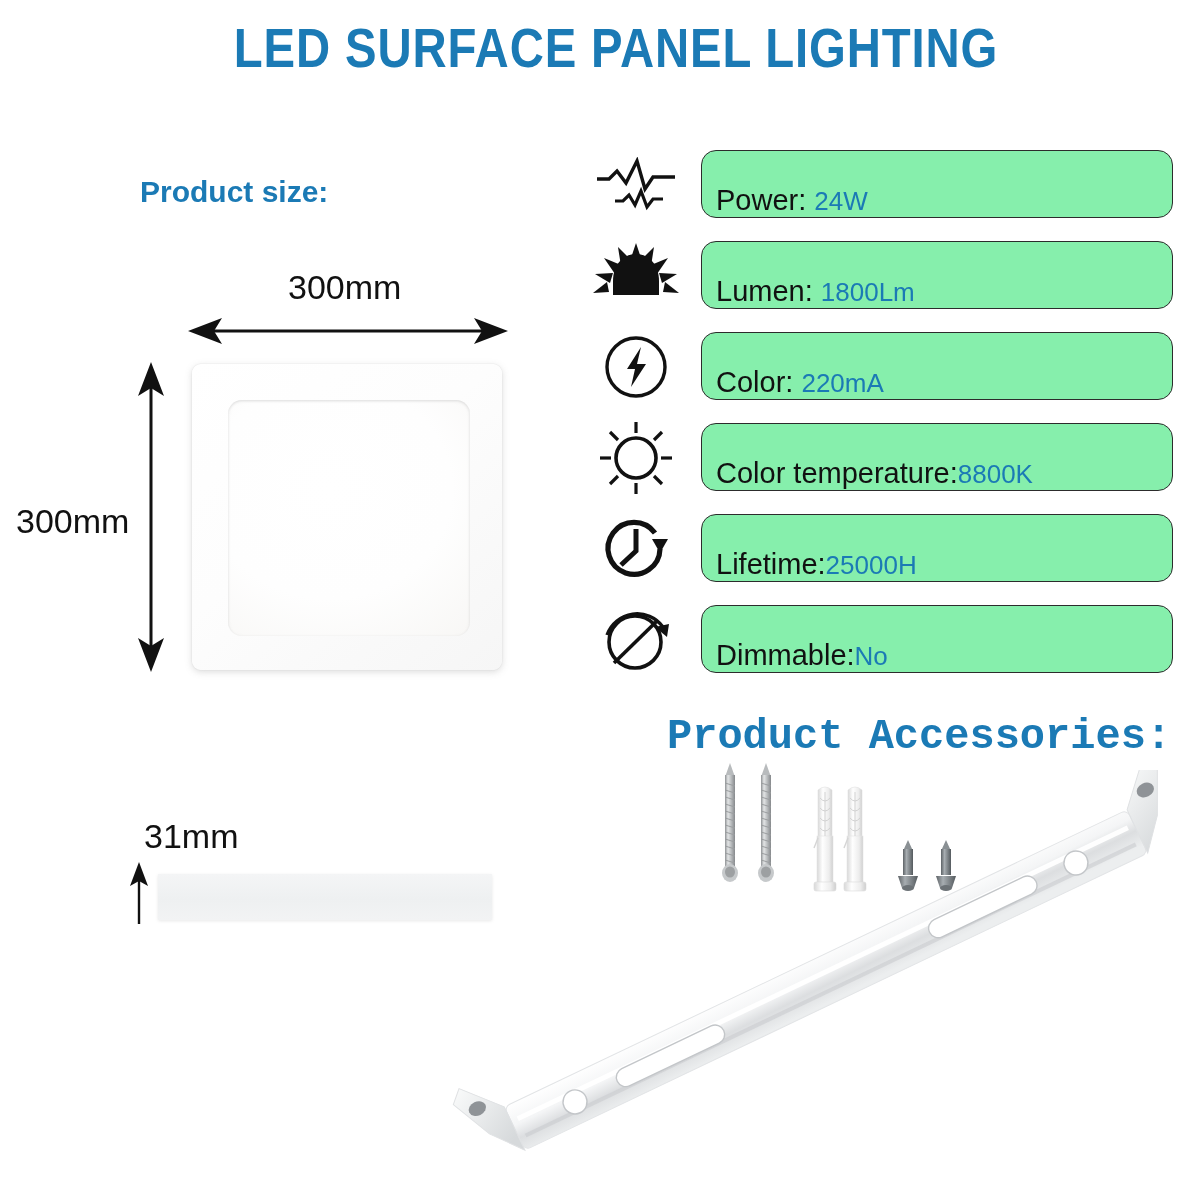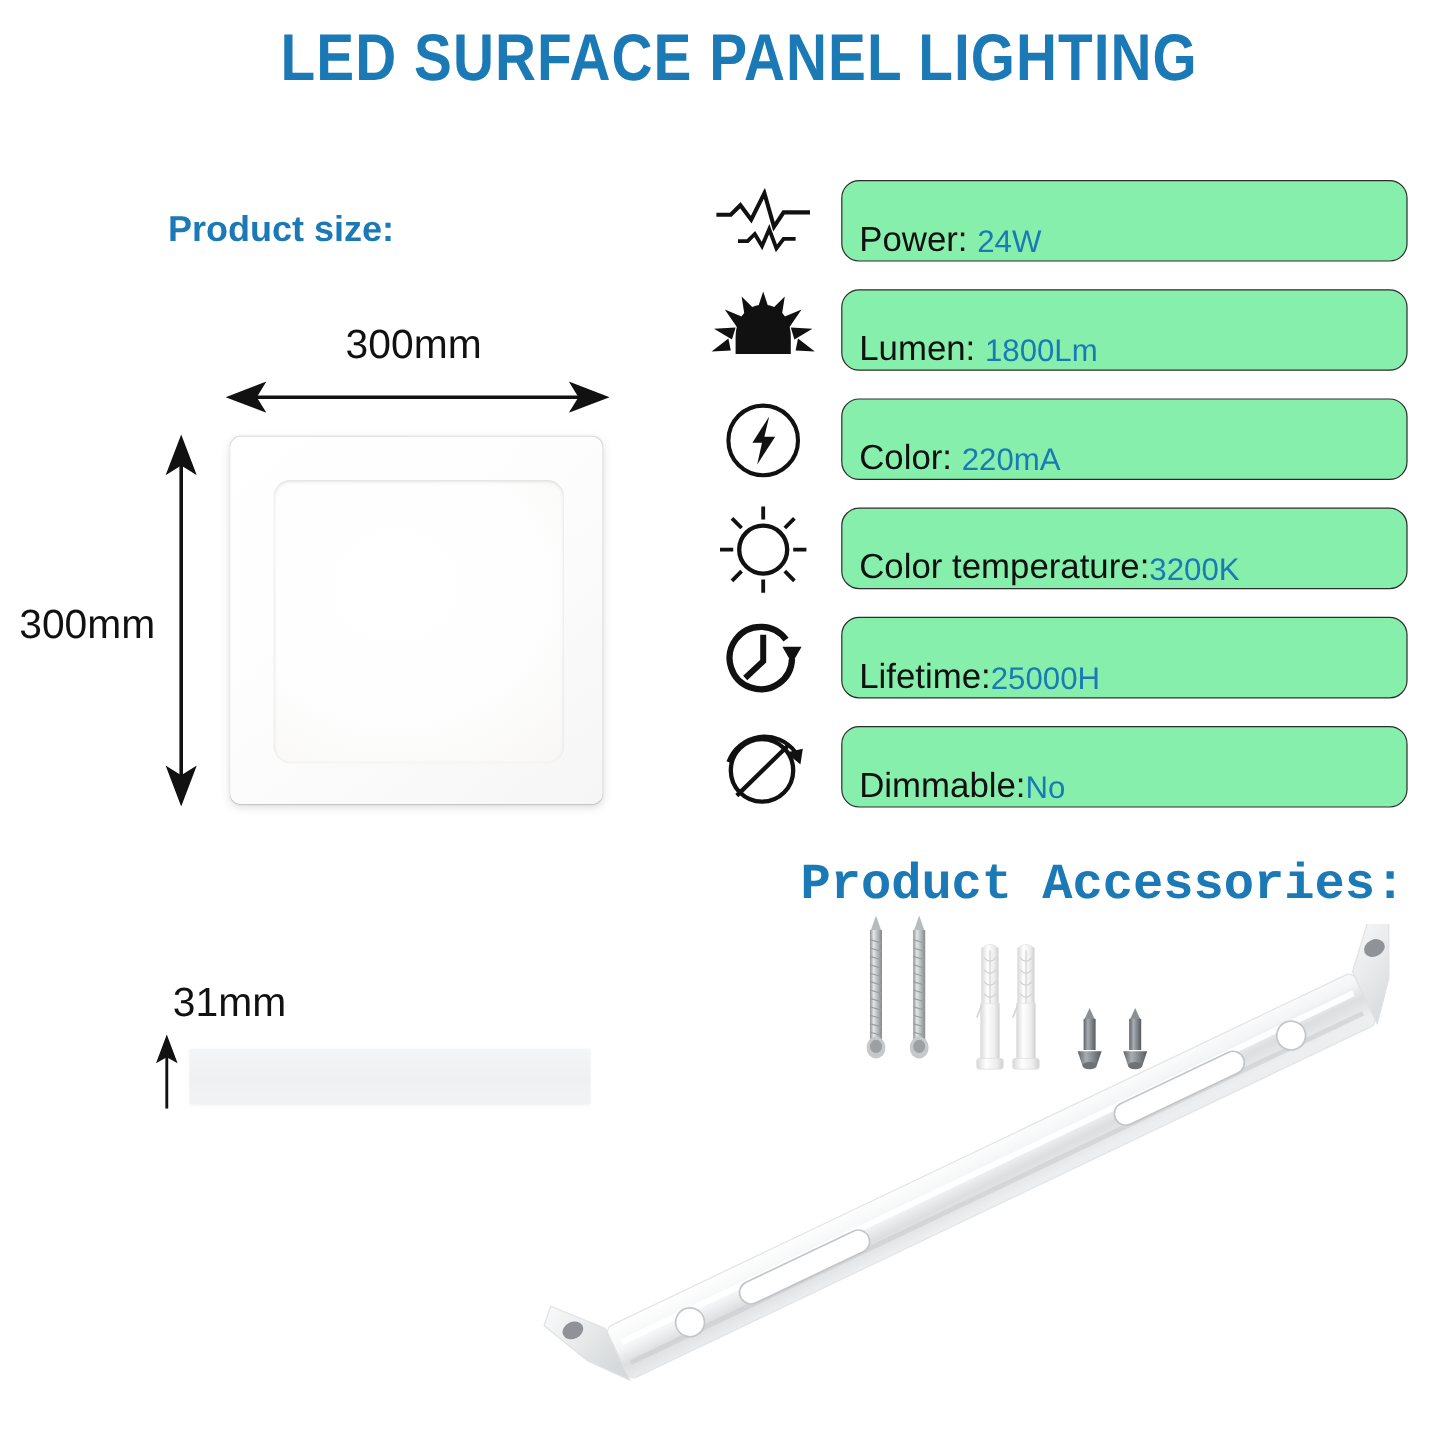--- a/index.html
+++ b/index.html
@@ -191,21 +191,21 @@
           <line x1="65" y1="40" x2="76" y2="40"></line>
           <line x1="14" y1="14" x2="22" y2="22"></line>
           <line x1="58" y1="58" x2="66" y2="66"></line>
           <line x1="66" y1="14" x2="58" y2="22"></line>
           <line x1="22" y1="58" x2="14" y2="66"></line>
         </g>
       </svg>
     </div>
     <div class="spec-box">
       <span class="spec-label">Color temperature:</span>
-      <span class="spec-value">3200K</span>
+      <span class="spec-value">8800K</span>
     </div>
   </div>
 
   <div class="spec-row" style="top:514px">
     <div class="spec-icon">
       <svg width="76" height="76" viewBox="0 0 76 76">
         <path d="M57,22 A26,26 0 1 0 62,38" fill="none" stroke="#111" stroke-width="5.2" stroke-linecap="butt"></path>
         <polygon points="62,42 54,28 70,28" fill="#111"></polygon>
         <path d="M38,18 L38,40 L23,54" fill="none" stroke="#111" stroke-width="5" stroke-linecap="butt"></path>
       </svg>

